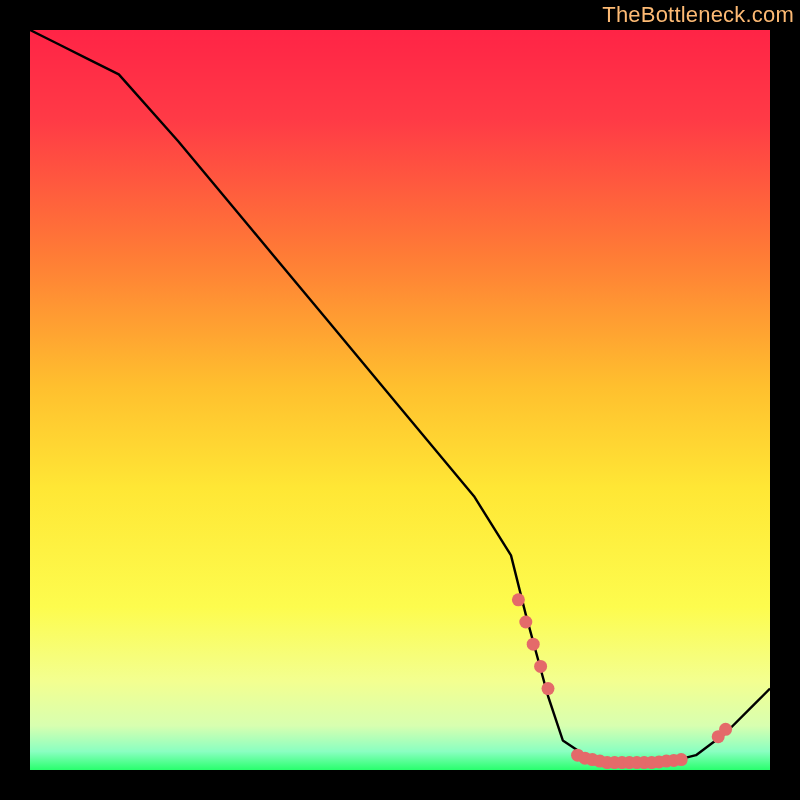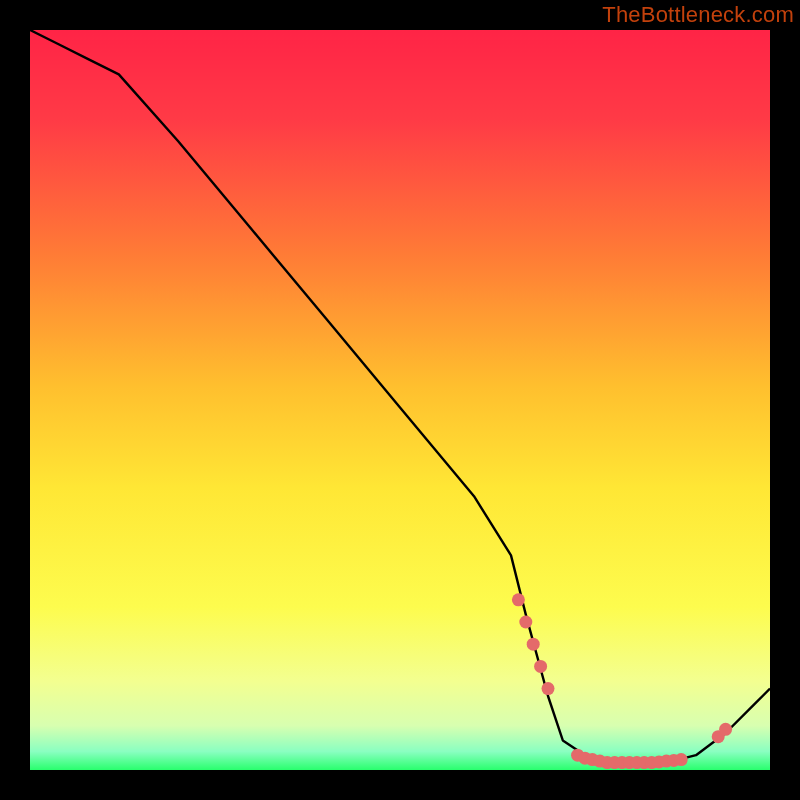--- a/index.html
+++ b/index.html
@@ -14,21 +14,21 @@
   .outer {
     position: relative;
     width: 800px;
     height: 800px;
     background: #000;
   }
   .watermark {
     position: absolute;
     top: 2px;
     right: 6px;
-    color: #c2410c;
+    color: #fdba74;
     font-size: 22px;
     font-weight: 500;
     letter-spacing: 0.2px;
     z-index: 10;
   }
   .plot {
     position: absolute;
     left: 30px;
     top: 30px;
     width: 740px;

